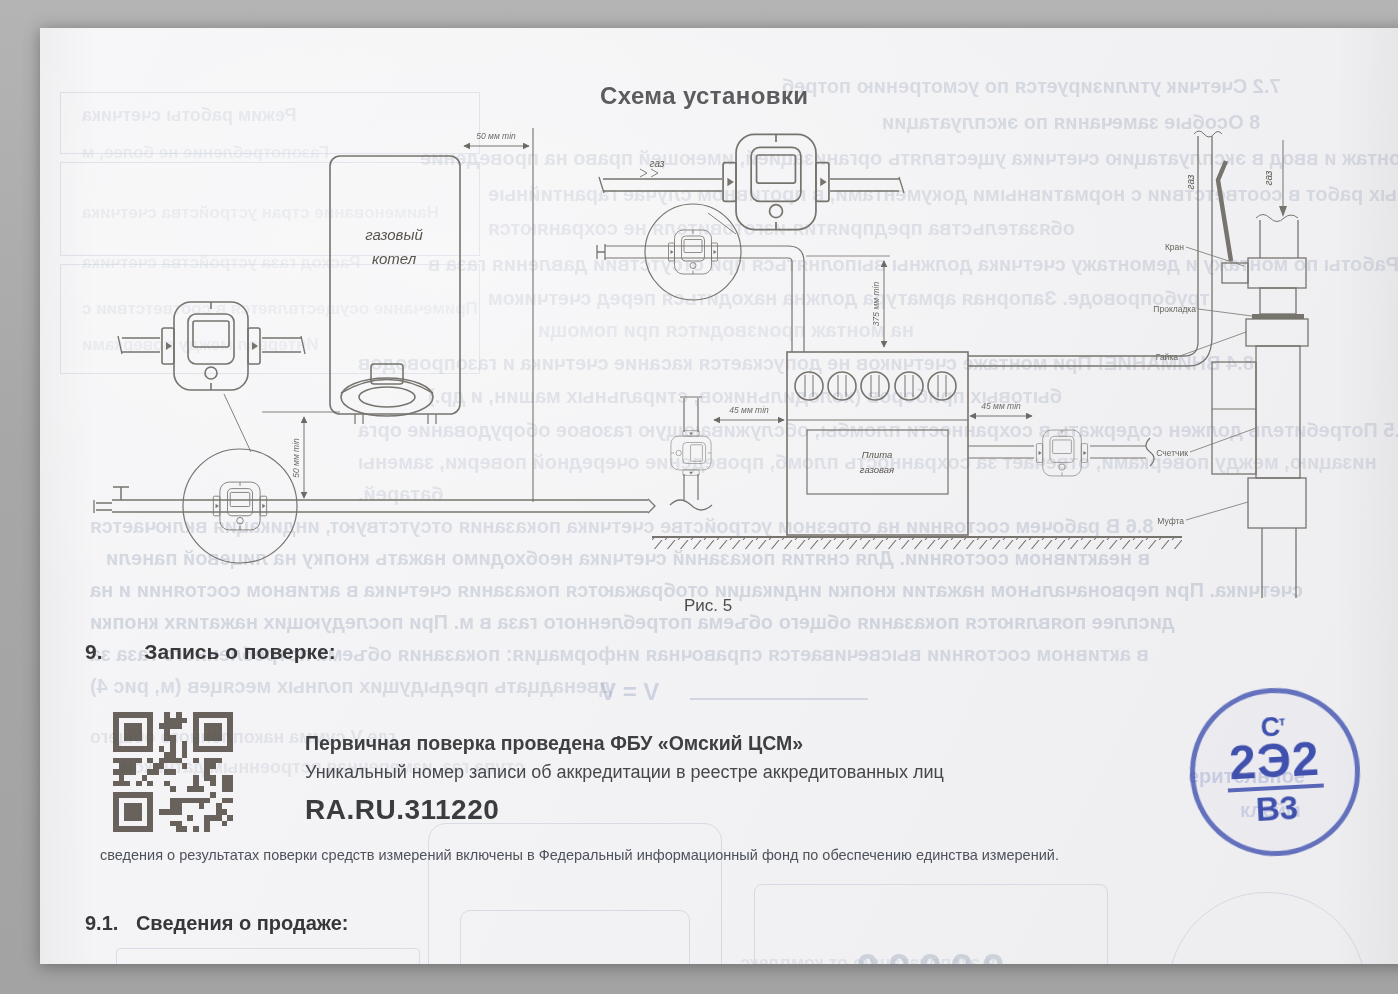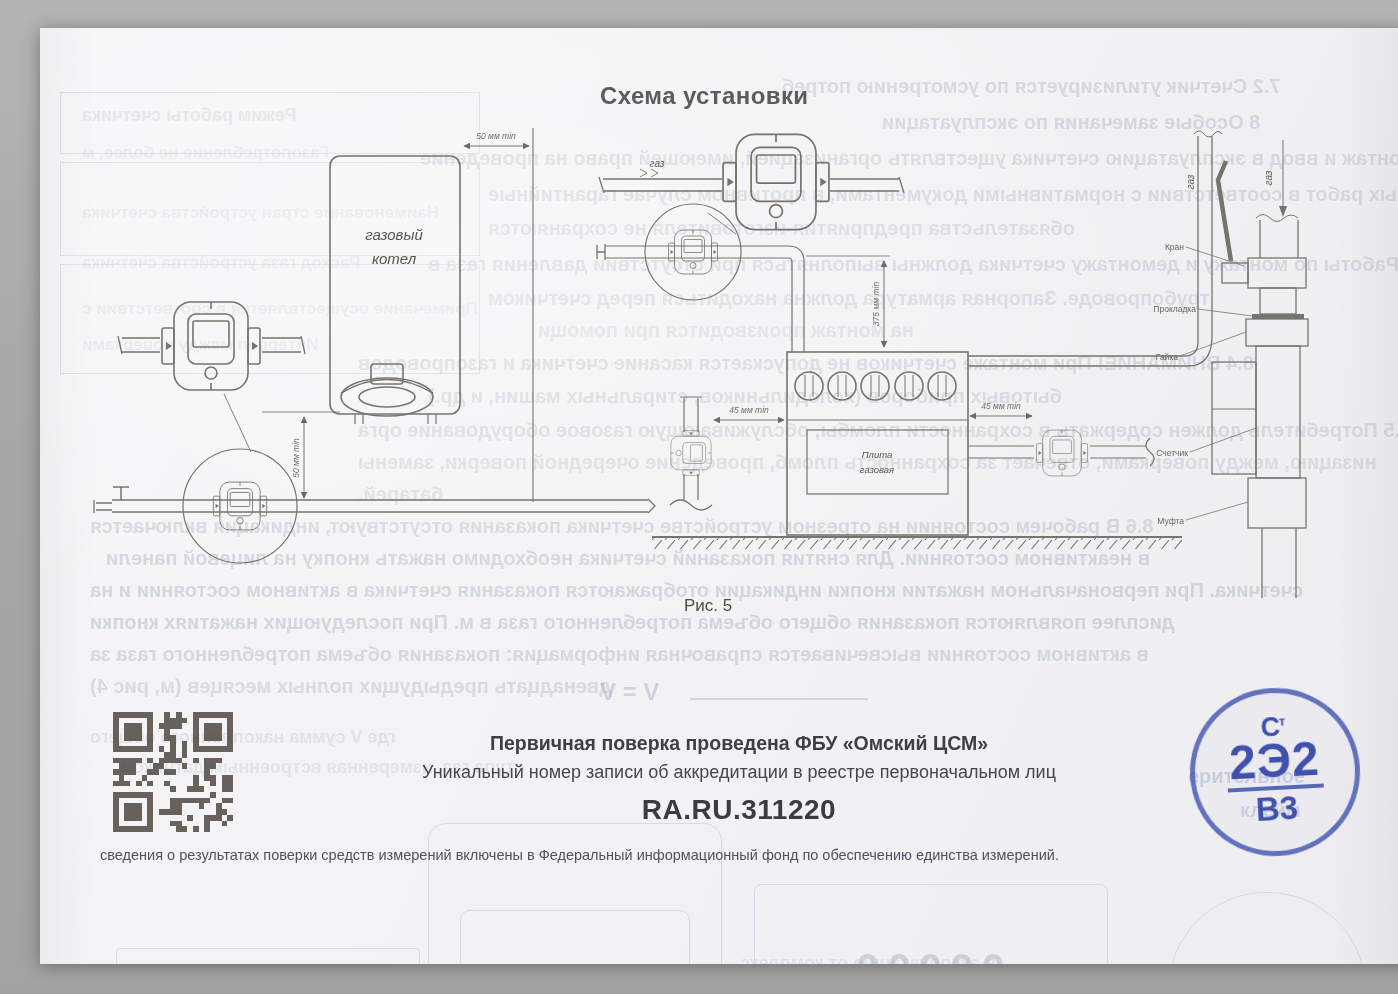--- a/index.html
+++ b/index.html
@@ -25,21 +25,21 @@
   .slabel{font-size:9.5px;font-style:italic;fill:#58554e;text-anchor:middle;}
   .glabel{font-size:10px;font-style:italic;fill:#5d5a52;text-anchor:middle;}
   .dimt{font-size:8.5px;font-style:italic;fill:#6b6b66;text-anchor:middle;}
   .plabel{font-size:8.5px;fill:#67645e;text-anchor:end;}
   .scheme-title{position:absolute;left:560px;top:54px;font-size:24px;font-weight:700;
     color:#5c5c5e;letter-spacing:.4px;}
   .fig-caption{position:absolute;left:644px;top:568px;font-size:17px;color:#4c4c49;}
   .sec9{position:absolute;left:45px;top:612px;font-size:21px;font-weight:700;color:#39393b;}
   .sec9 .secnum{margin-right:36px;}
   .qr{position:absolute;left:73px;top:684px;width:120px;height:120px;opacity:.84;}
-  .vblock{position:absolute;left:249px;width:900px;text-align:center;color:#3d3f42;}
+  .vblock{position:absolute;left:265px;width:900px;color:#3d3f42;}
   .ver1{top:704px;font-size:19.5px;font-weight:700;}
   .ver2{top:734px;font-size:18px;font-weight:400;color:#45474b;}
   .vernum{top:766px;font-size:28px;font-weight:700;letter-spacing:.5px;color:#3a3c3f;}
   .legal{position:absolute;left:60px;top:814px;font-size:14.5px;line-height:27px;color:#4e525a;width:1090px;}
   .sec91{position:absolute;left:45px;top:884px;font-size:20px;font-weight:700;color:#37373a;}
   .sec91 .secnum{margin-right:12px;}
   
   .stamp{position:absolute;left:1150px;top:660px;width:160px;height:158px;z-index:2;
     border:5px solid rgba(62,80,174,.78);border-radius:50%;transform:rotate(-3deg);
     display:flex;flex-direction:column;align-items:center;justify-content:center;
@@ -279,20 +279,24 @@
             <path d="M1190,452 L1256,428"></path>
             <text class="plabel" x="1184" y="524">Муфта</text>
             <path d="M1186,520 L1248,502"></path>
           </g>
         </g>
       </g>
     </svg>
 
     <div class="fig-caption">Рис. 5</div>
 
+    <div class="sec9">
+      <span class="secnum">9.</span>
+      <span>Запись о поверке:</span>
+    </div>
 
     <svg class="qr" viewBox="0 0 21 21" shape-rendering="crispEdges" xmlns="http://www.w3.org/2000/svg">
         <rect x="0" y="0" width="1" height="1" fill="#4e463f"></rect>
         <rect x="1" y="0" width="1" height="1" fill="#4e463f"></rect>
         <rect x="2" y="0" width="1" height="1" fill="#4e463f"></rect>
         <rect x="3" y="0" width="1" height="1" fill="#4e463f"></rect>
         <rect x="4" y="0" width="1" height="1" fill="#4e463f"></rect>
         <rect x="5" y="0" width="1" height="1" fill="#4e463f"></rect>
         <rect x="6" y="0" width="1" height="1" fill="#4e463f"></rect>
         <rect x="9" y="0" width="1" height="1" fill="#4e463f"></rect>
@@ -491,27 +495,31 @@
         <rect x="4" y="20" width="1" height="1" fill="#4e463f"></rect>
         <rect x="5" y="20" width="1" height="1" fill="#4e463f"></rect>
         <rect x="6" y="20" width="1" height="1" fill="#4e463f"></rect>
         <rect x="11" y="20" width="1" height="1" fill="#4e463f"></rect>
         <rect x="12" y="20" width="1" height="1" fill="#4e463f"></rect>
         <rect x="14" y="20" width="1" height="1" fill="#4e463f"></rect>
         <rect x="16" y="20" width="1" height="1" fill="#4e463f"></rect>
       </svg>
 
     <div class="vblock ver1">Первичная поверка проведена ФБУ «Омский ЦСМ»</div>
-    <div class="vblock ver2">Уникальный номер записи об аккредитации в реестре первоначальном лиц</div>
+    <div class="vblock ver2">Уникальный номер записи об аккредитации в реестре аккредитованных лиц</div>
     <div class="vblock vernum">RA.RU.311220</div>
 
     <div class="legal">
       <div>сведения о результатах поверки средств измерений включены в Федеральный информационный фонд по обеспечению единства измерений.</div>
     </div>
 
+    <div class="sec91">
+      <span class="secnum">9.1.</span>
+      <span>Сведения о продаже:</span>
+    </div>
   </div>
 
   <div class="stamp">
     <div class="stamp-ct"><span>С</span><span class="small">т</span></div>
     <div class="stamp-mid">2Э2</div>
     <div class="stamp-code">В3</div>
   </div>
 
 </div>
 

